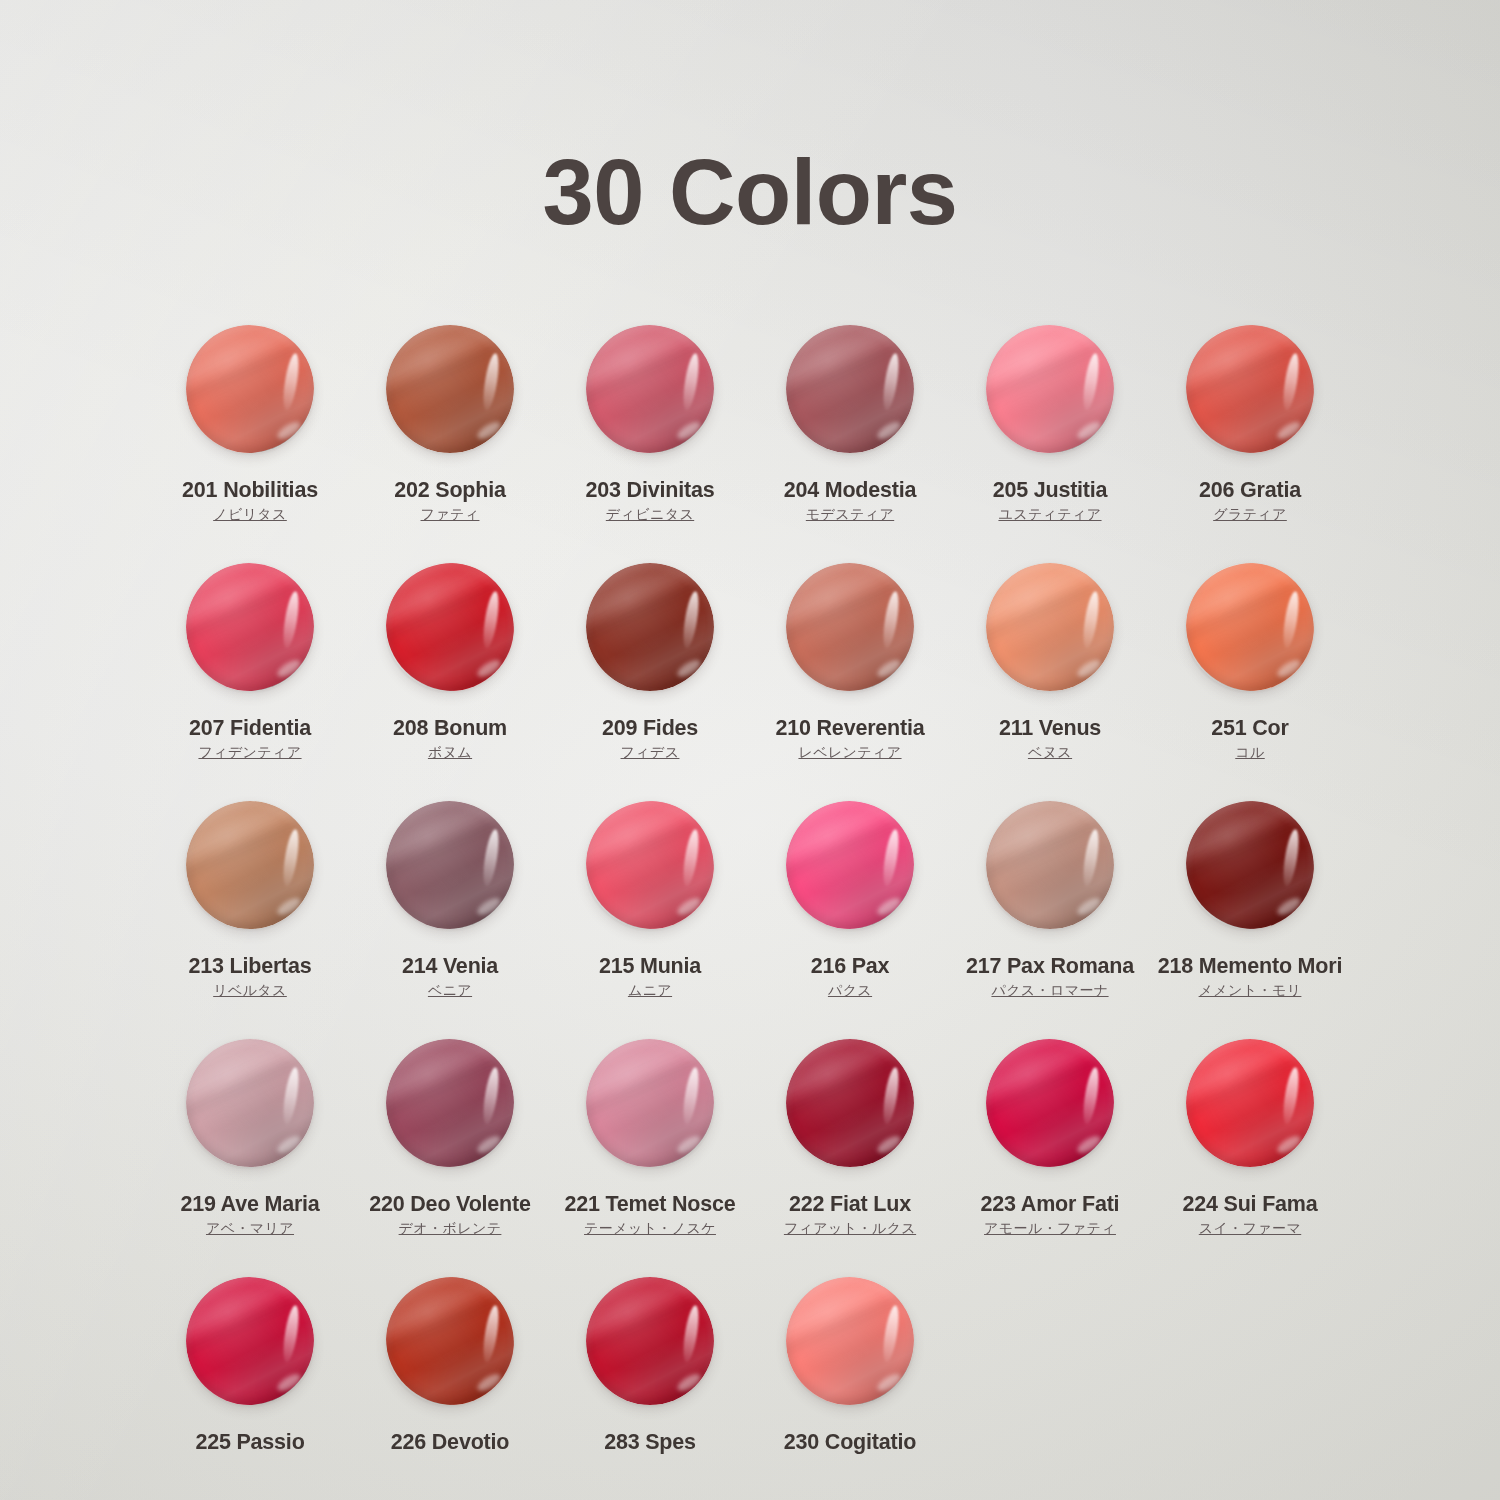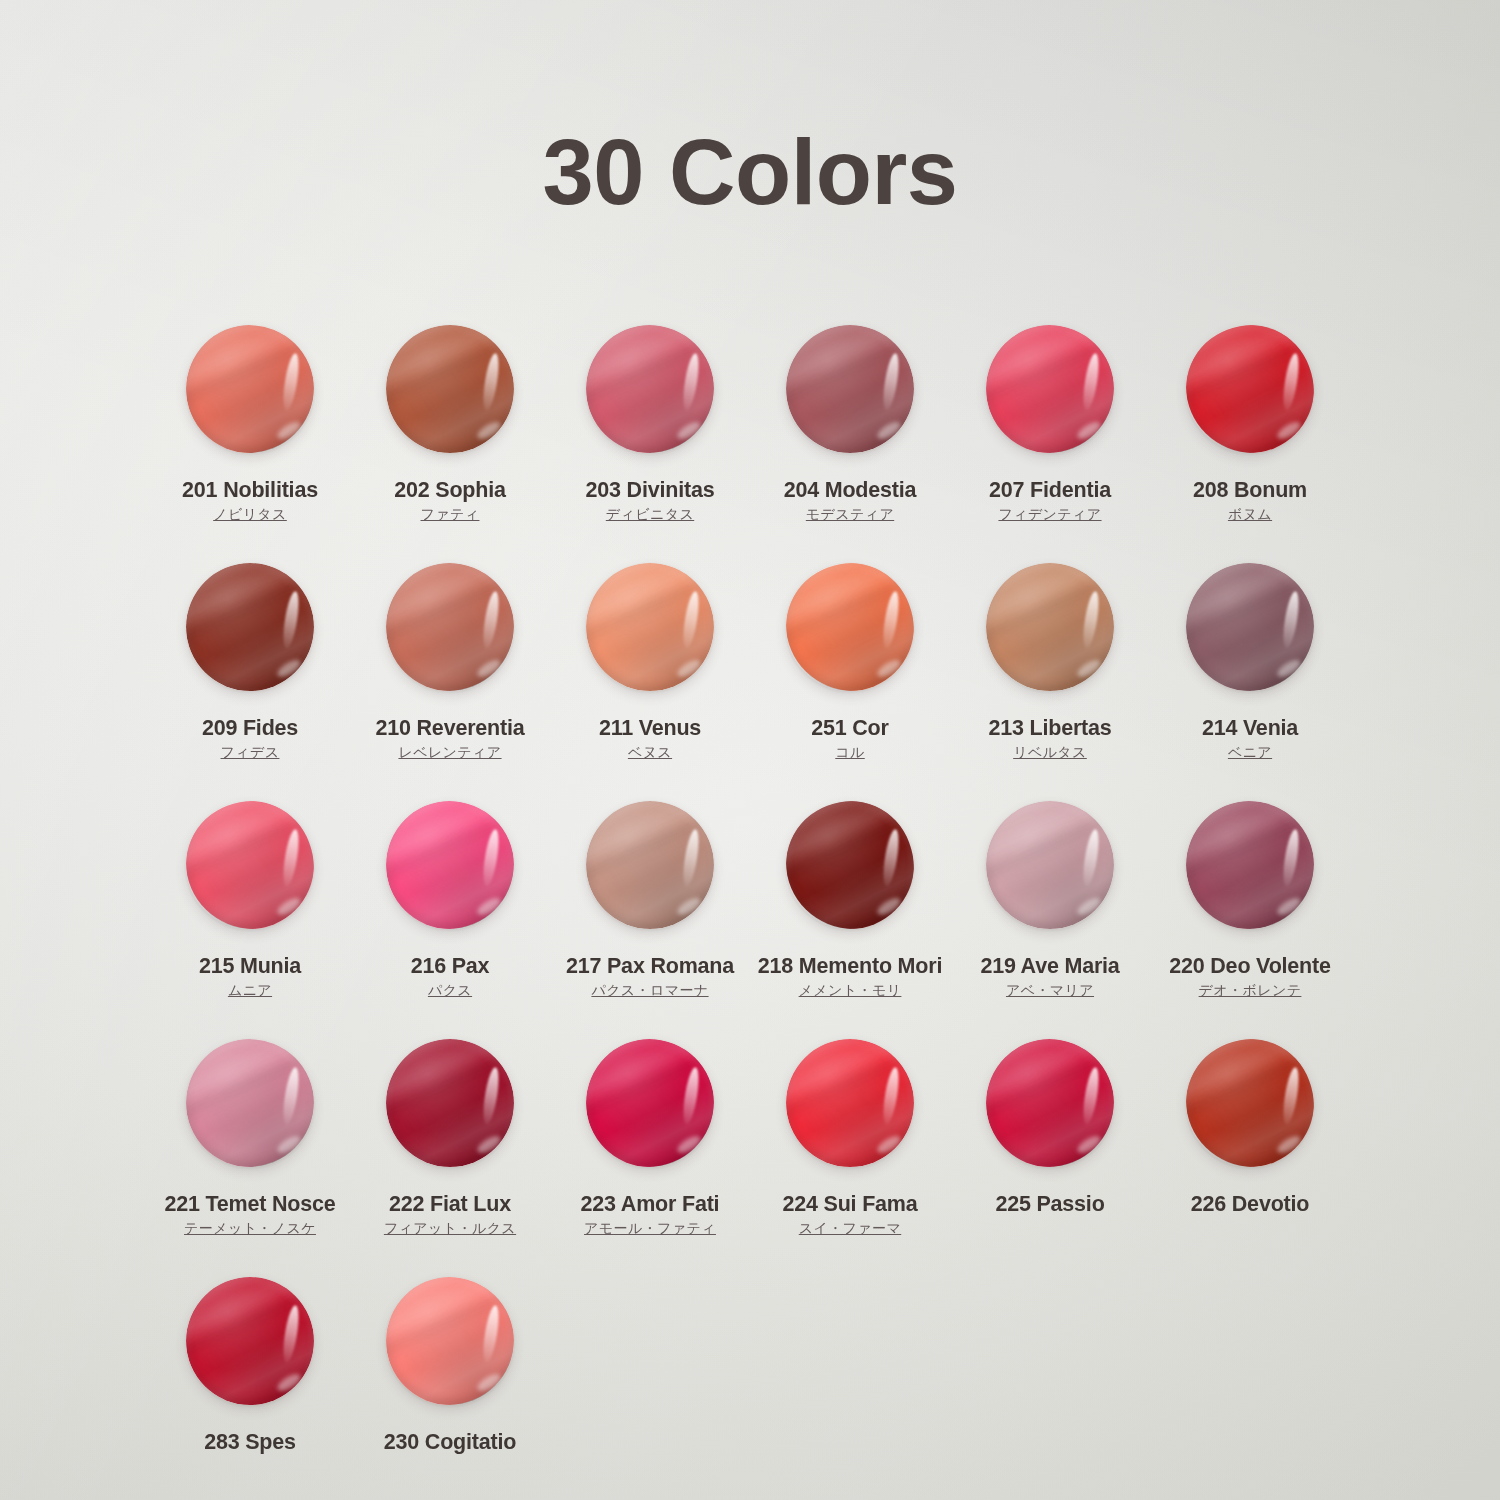--- a/index.html
+++ b/index.html
@@ -29,21 +29,21 @@
     pointer-events: none;
     background:
       linear-gradient(120deg, rgba(255,255,255,0.30) 0%, rgba(255,255,255,0.0) 42%),
       linear-gradient(200deg, rgba(0,0,0,0.045) 0%, rgba(0,0,0,0) 45%),
       radial-gradient(ellipse 80% 70% at 50% 55%, rgba(255,255,255,0.18) 0%, rgba(0,0,0,0.05) 100%);
   }
 
   
   .title {
     position: absolute;
-    top: 120px;
+    top: 140px;
     left: 0;
     width: 1500px;
     text-align: center;
     font-size: 92px;
     font-weight: 700;
     letter-spacing: -0.5px;
     color: #4c4341;
     z-index: 3;
   }
 
@@ -244,20 +244,46 @@
           <div class="sheen"></div>
           <div class="spec"></div>
           <div class="spec2"></div>
           <div class="rim"></div>
         </div>
         <div class="name">204 Modestia</div>
         <div class="kana">モデスティア</div>
       </div>
       <div class="cell">
         <div class="swatch blob">
+          <div class="base" style="background: rgb(250, 127, 144);"></div>
+          <div class="shade"></div>
+          <div class="wave"></div>
+          <div class="sheen"></div>
+          <div class="spec"></div>
+          <div class="spec2"></div>
+          <div class="rim"></div>
+        </div>
+        <div class="name">205 Justitia</div>
+        <div class="kana">ユスティティア</div>
+      </div>
+      <div class="cell">
+        <div class="swatch blob2">
+          <div class="base" style="background: rgb(226, 87, 75);"></div>
+          <div class="shade"></div>
+          <div class="wave"></div>
+          <div class="sheen"></div>
+          <div class="spec"></div>
+          <div class="spec2"></div>
+          <div class="rim"></div>
+        </div>
+        <div class="name">206 Gratia</div>
+        <div class="kana">グラティア</div>
+      </div>
+      <div class="cell">
+        <div class="swatch blob">
           <div class="base" style="background: rgb(232, 65, 92);"></div>
           <div class="shade"></div>
           <div class="wave"></div>
           <div class="sheen"></div>
           <div class="spec"></div>
           <div class="spec2"></div>
           <div class="rim"></div>
         </div>
         <div class="name">207 Fidentia</div>
         <div class="kana">フィデンティア</div>

